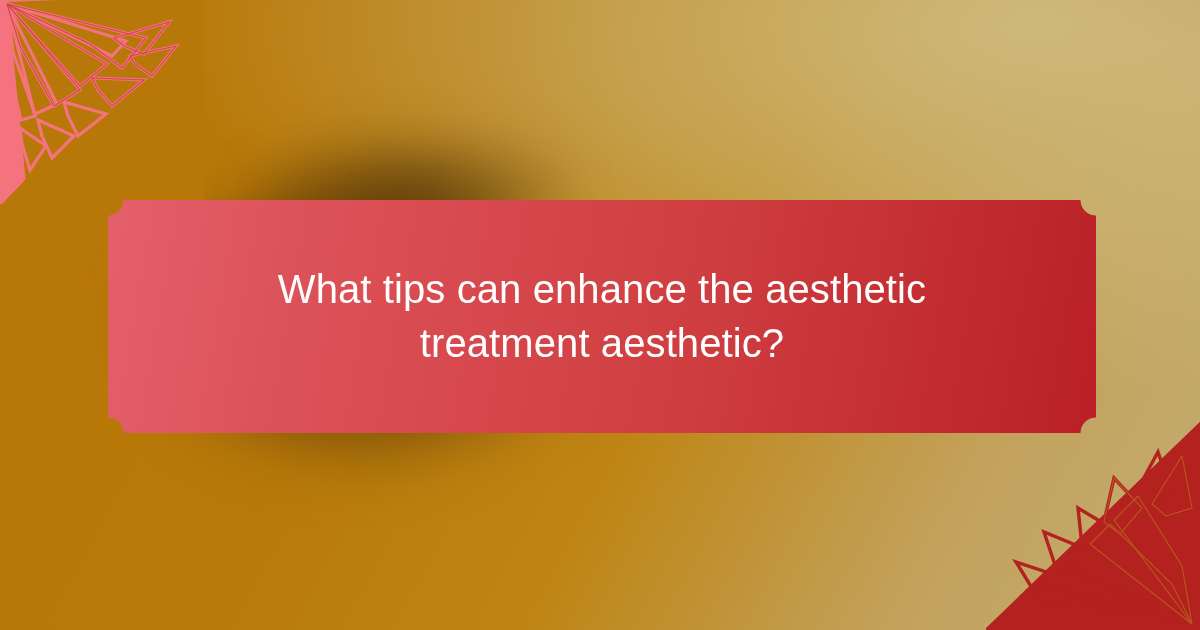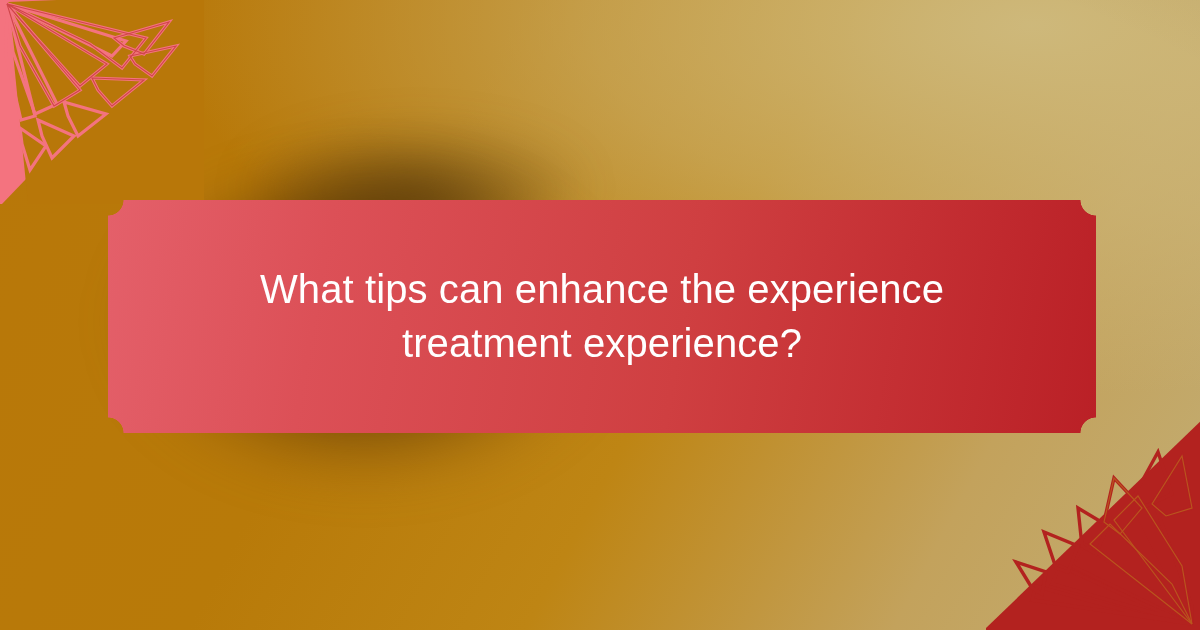--- a/index.html
+++ b/index.html
@@ -185,16 +185,16 @@
       <g fill="none" stroke="#c08b1c" stroke-width="1.1" opacity="0.5">
         <path d="M206 208 L128 104 L152 80 L196 150 Z"></path>
         <path d="M206 208 L104 128 L124 108 L186 168 Z"></path>
         <path d="M166 88 L196 40 L206 92 L180 100 Z"></path>
         <path d="M118 106 L128 62 L156 92 L134 118 Z"></path>
       </g>
     </g>
   </svg>
 
   <div id="banner">
-    <h1 id="banner-text">What tips can enhance the experience treatment experience?</h1>
+    <h1 id="banner-text">What tips can enhance the aesthetic treatment aesthetic?</h1>
   </div>
 
 </div>
 
 </body></html>

